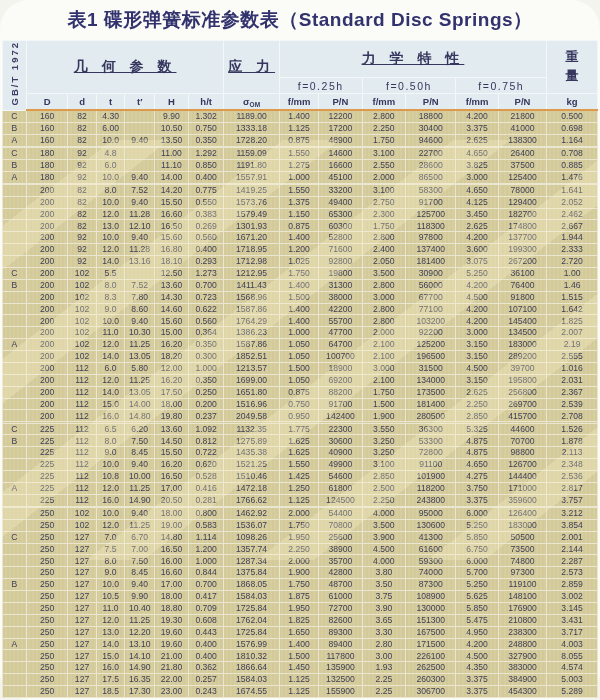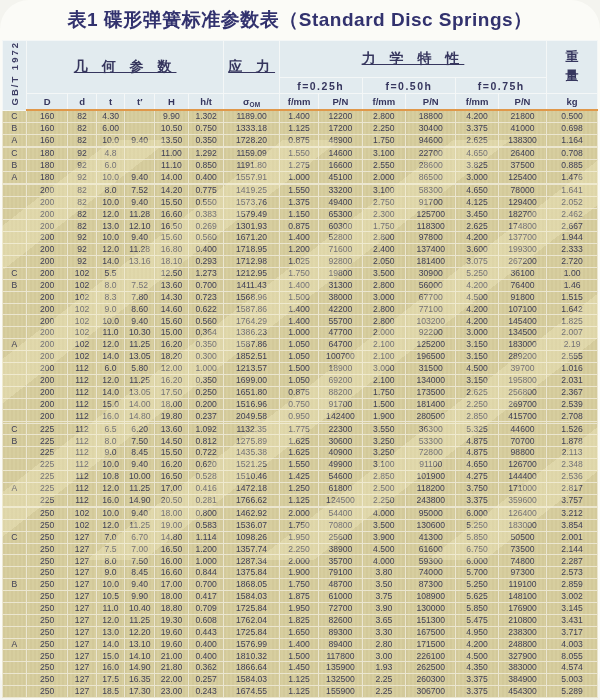--- a/index.html
+++ b/index.html
@@ -22,21 +22,21 @@
   }
   thead th{
     background:#e2ebef;border:1px solid #f4f7f7;color:#36365e;
     padding:0;font-weight:bold;
   }
   tr.groups th{height:36px;}
   tr.flevels th{height:15px;}
   tr.collabels th{height:15px;}
   th.group{font-size:14px;letter-spacing:5px;text-decoration:underline;}
   th.weight .wline{font-size:13px;line-height:1.45;letter-spacing:0;}
-  th.flevel{font-size:10.5px;letter-spacing:1.5px;font-weight:bold;}
+  th.flevel{font-size:10.5px;letter-spacing:1.5px;font-weight:normal;}
   th.collabel{font-size:9.5px;font-weight:bold;letter-spacing:0;}
   th.gbt{vertical-align:middle;text-align:center;}
   .gbt-text{
     writing-mode:vertical-rl;transform:rotate(180deg);
     display:inline-block;font-size:9.5px;font-weight:bold;
     letter-spacing:2px;color:#3e3e64;white-space:nowrap;
   }
   th.sigma sub{font-size:6.5px;vertical-align:-2px;}
   tbody td{
     background-color:#d7ce9f;
@@ -832,21 +832,21 @@
           <tr>
             <td></td>
             <td>250</td>
             <td>127</td>
             <td>9.0</td>
             <td>8.45</td>
             <td>16.60</td>
             <td>0.844</td>
             <td>1375.84</td>
             <td>1.900</td>
-            <td>79100</td>
+            <td>42800</td>
             <td>3.80</td>
             <td>74000</td>
             <td>5.700</td>
             <td>97300</td>
             <td>2.573</td>
           </tr>
           <tr>
             <td>B</td>
             <td>250</td>
             <td>127</td>

